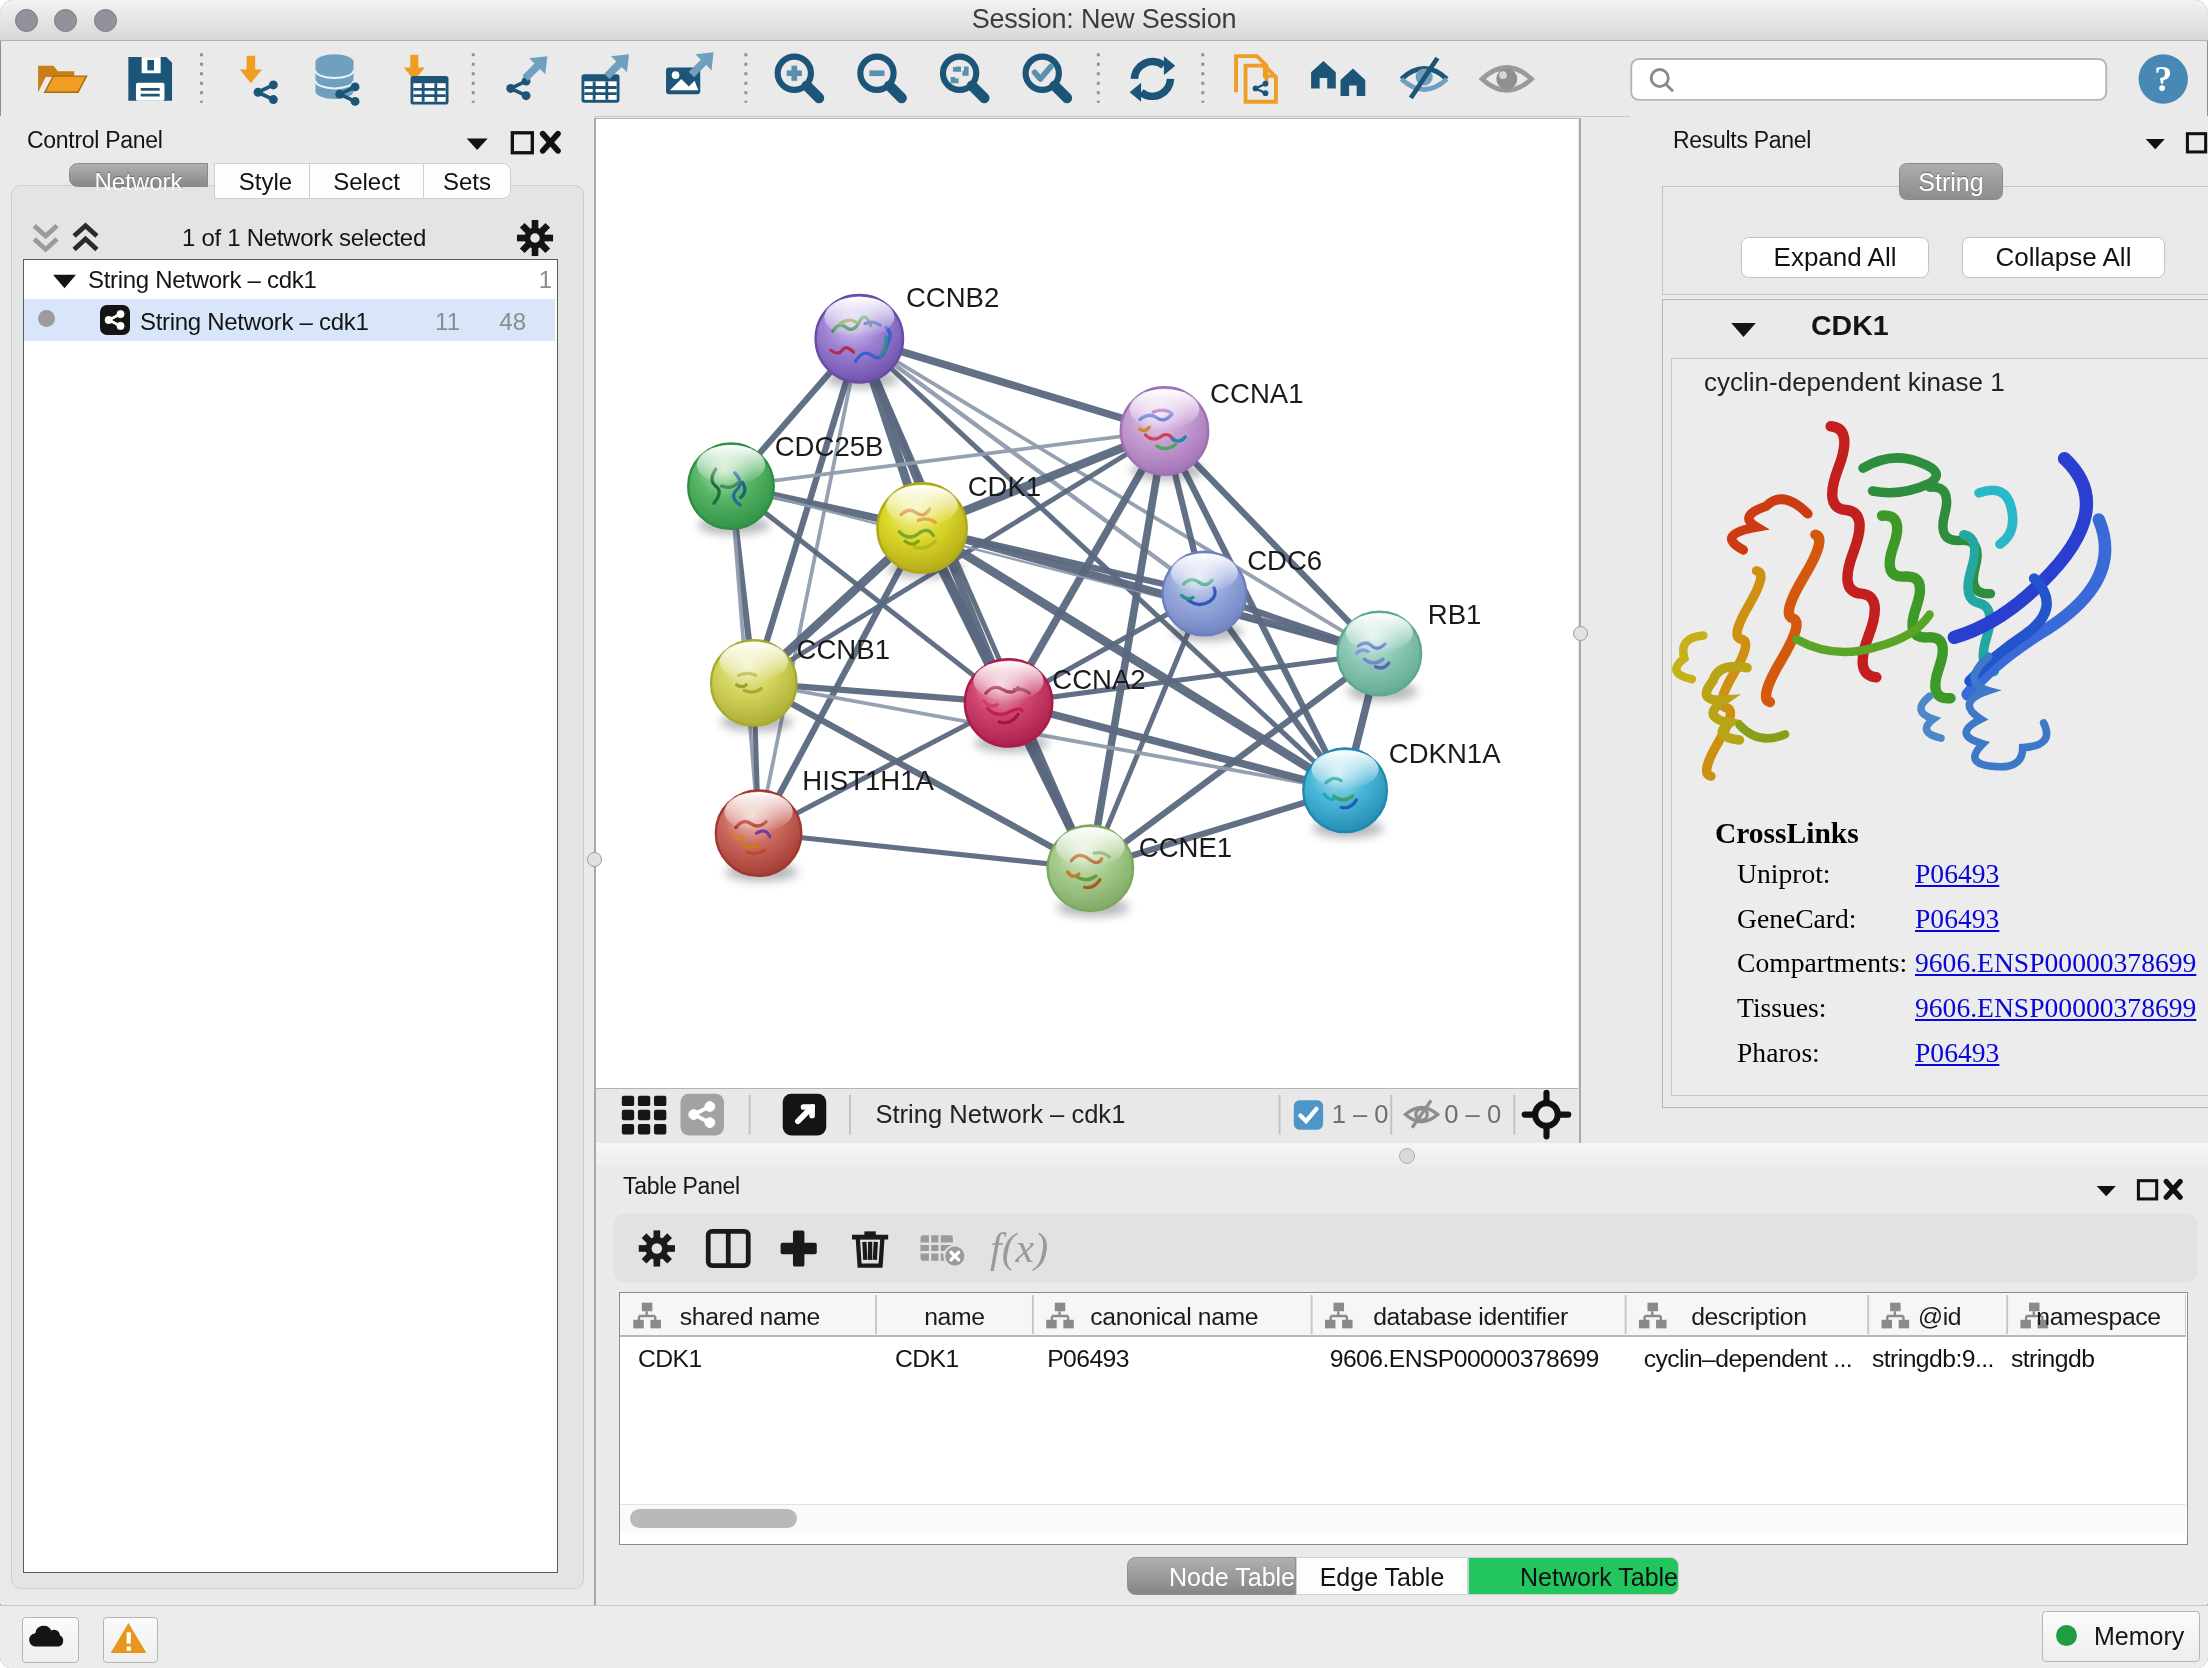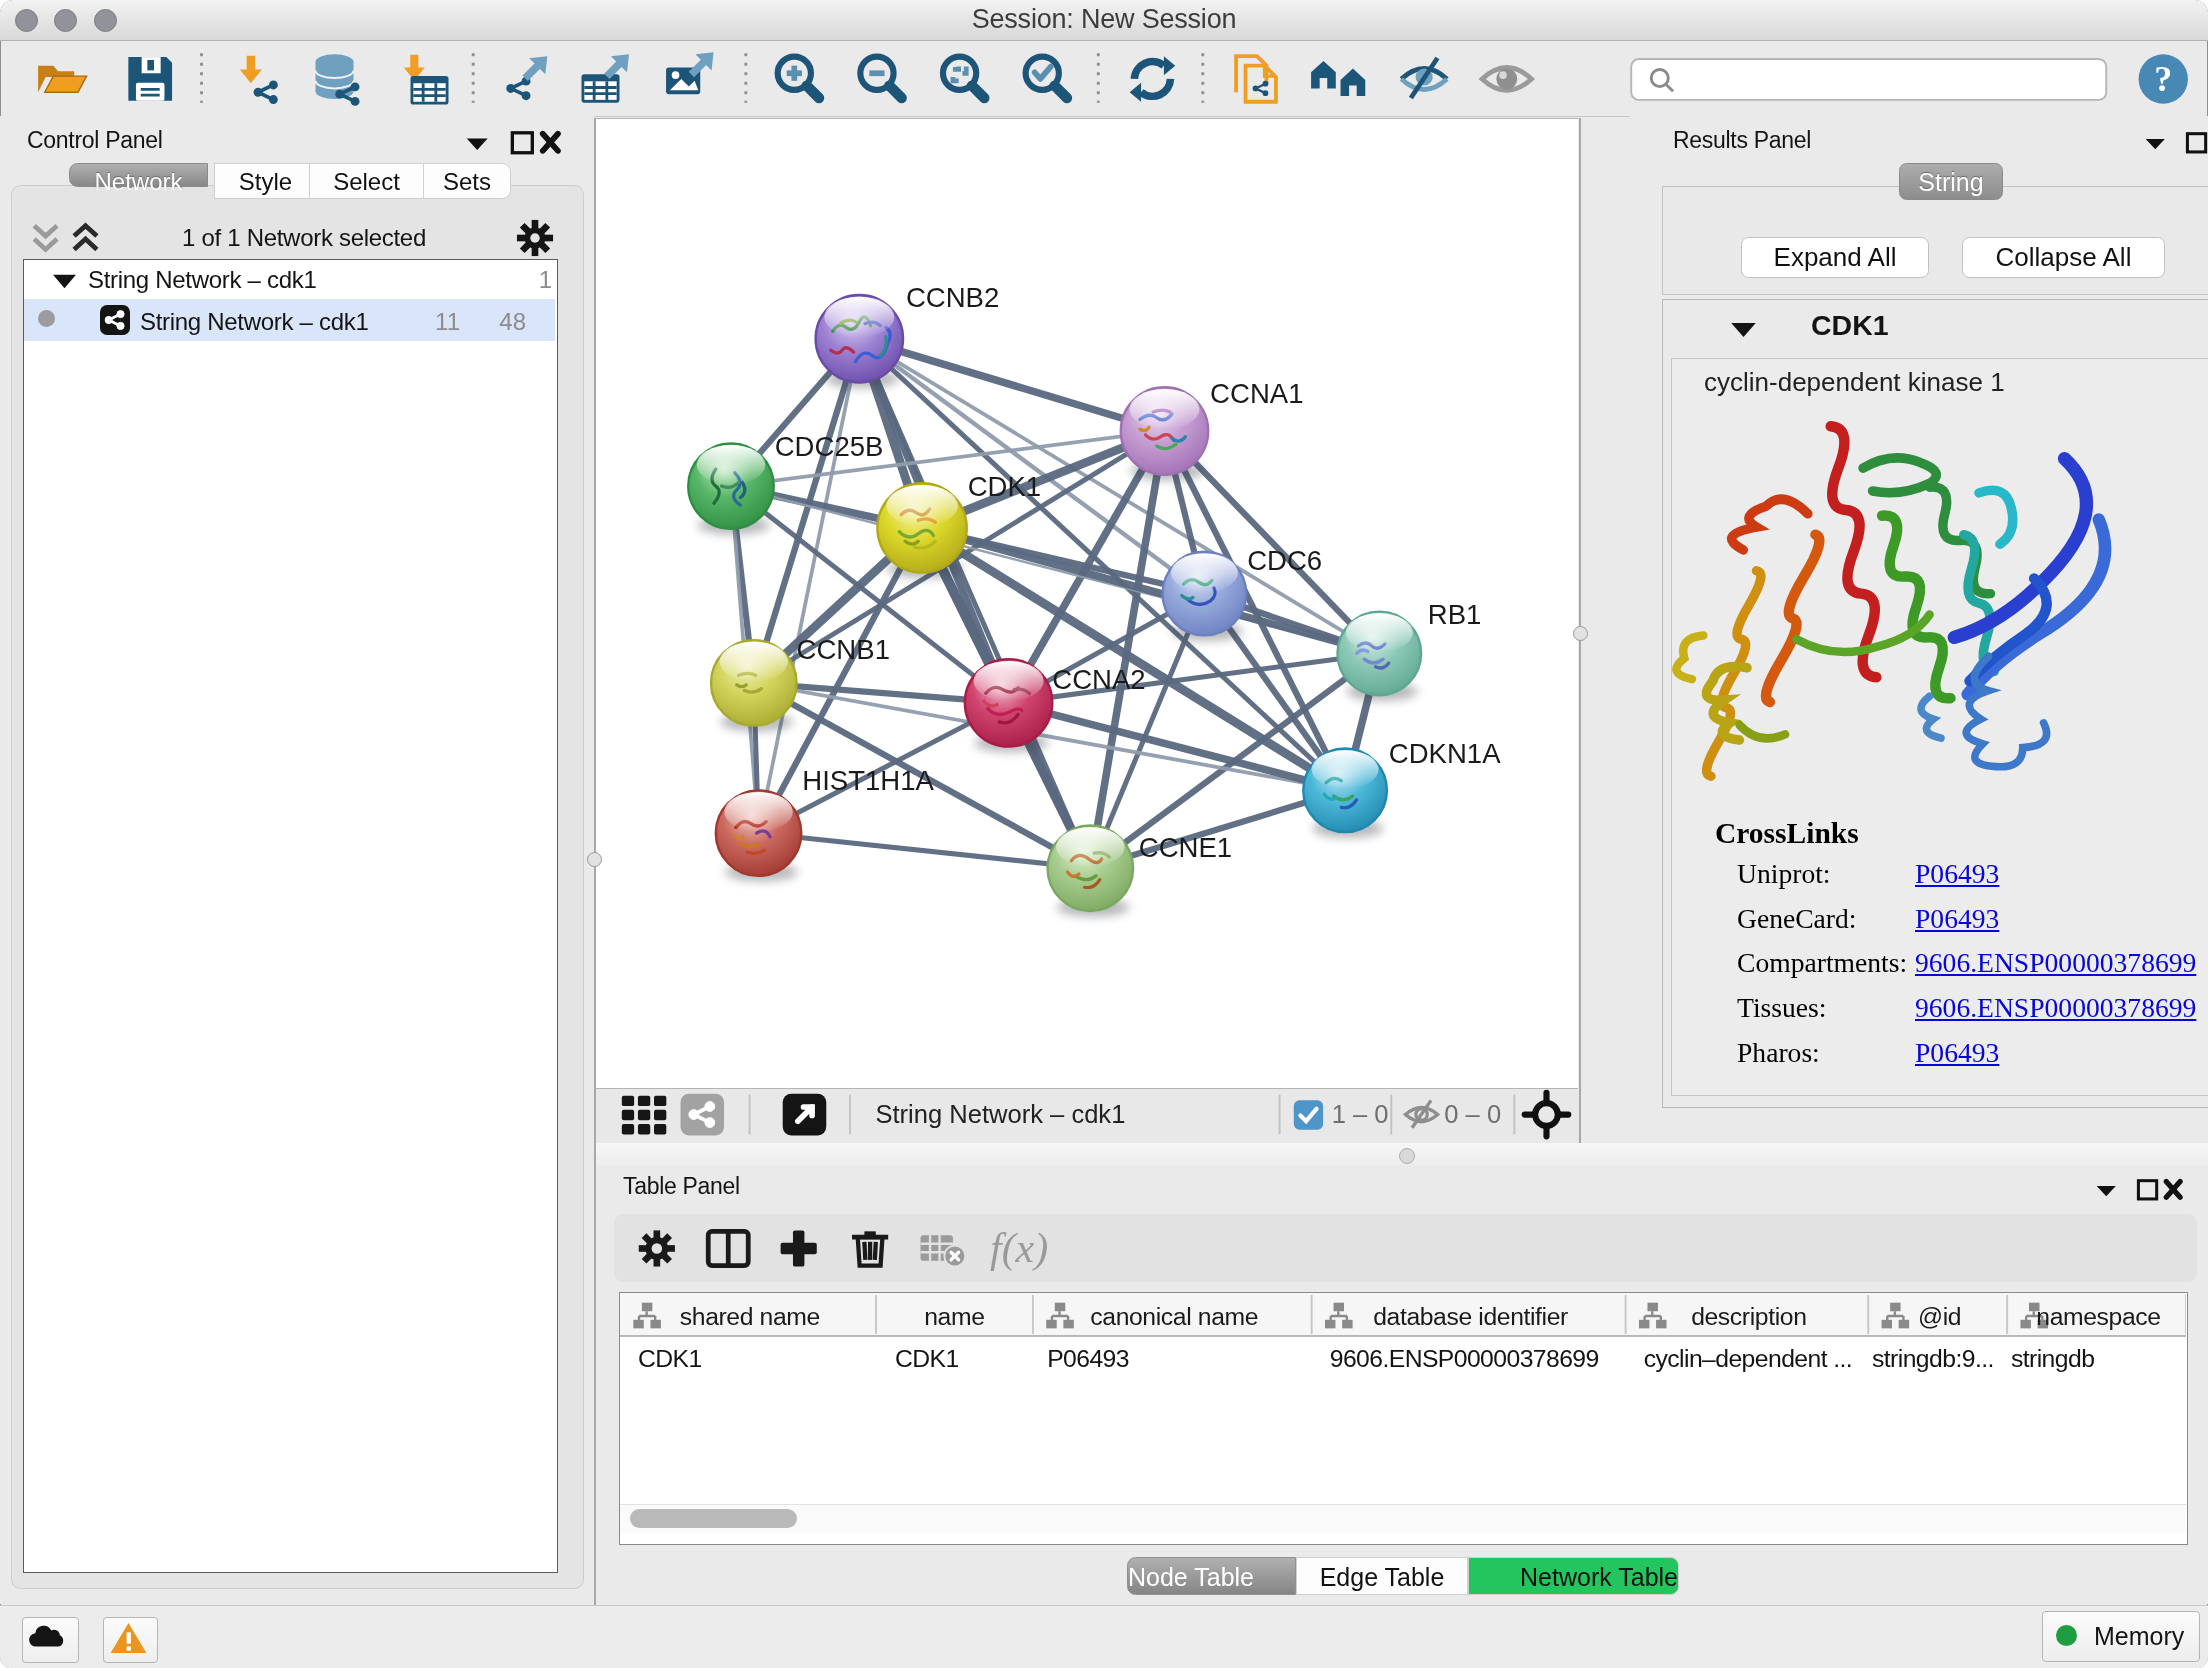--- a/index.html
+++ b/index.html
@@ -804,21 +804,21 @@
             <text x="1316" y="78" font-size="26" letter-spacing="-0.6" fill="#141414" font-family="Liberation Sans,sans-serif">stringdb:9...</text>
           </g>
           <g clip-path="url(#colc6)">
             <text x="1462" y="78" font-size="26" letter-spacing="-0.6" fill="#141414" font-family="Liberation Sans,sans-serif">stringdb</text>
           </g>
         </svg>
         <div class="abs" style="left:0;top:211px;width:1566px;height:27.6px;background:#fafafa;border-top:1px solid #e2e2e2;">
           <div class="abs" style="left:9.5px;top:3.8px;width:167px;height:19px;border-radius:9.5px;background:#b9b9b9;"></div>
         </div>
       </div>
-  <div class="abs" style="left:531px;top:391px;width:169px;height:38px;background:linear-gradient(#b0b0b0,#858585);border:1px solid #909090;border-radius:8.6px 0 0 8.6px;font-size:25px;line-height:38px;text-align:left;color:#fff;box-sizing:border-box;">Node Table</div>
+  <div class="abs" style="left:531px;top:391px;width:169px;height:38px;background:linear-gradient(#b0b0b0,#858585);border:1px solid #909090;border-radius:8.6px 0 0 8.6px;font-size:25px;line-height:38px;text-align:right;color:#fff;box-sizing:border-box;">Node Table</div>
   <div class="abs" style="left:700px;top:391px;width:172px;height:38px;background:#fdfdfd;border:1px solid #cfcfcf;font-size:25px;line-height:38px;text-align:center;color:#111;box-sizing:border-box;">Edge Table</div>
   <div class="abs" style="left:872px;top:391px;width:211px;height:38px;background:#22c55e;border:1px solid #cfcfcf;border-radius:0 8.6px 8.6px 0;font-size:25px;line-height:38px;text-align:right;color:#111;box-sizing:border-box;">Network Table</div>
 </div>
 
 <div class="abs" style="left:0;top:1605px;width:2208px;height:64px;background:#ececec;border-top:1.9px solid #c9c9c9;box-sizing:border-box;">
   <div class="abs" style="left:22px;top:10.5px;width:55px;height:44px;background:linear-gradient(#fbfbfb,#eeeeee);border:1.9px solid #b5b5b5;border-radius:3.8px;">
     <svg width="51" height="40" viewBox="0 0 54 42">
           <path d="M 14 30 a 7 7 0 0 1 -1 -14 a 9 9 0 0 1 17 -3 a 6 6 0 0 1 9 5 a 6.5 6.5 0 0 1 -1 12 z" fill="#141414"></path>
         </svg>
   </div>

